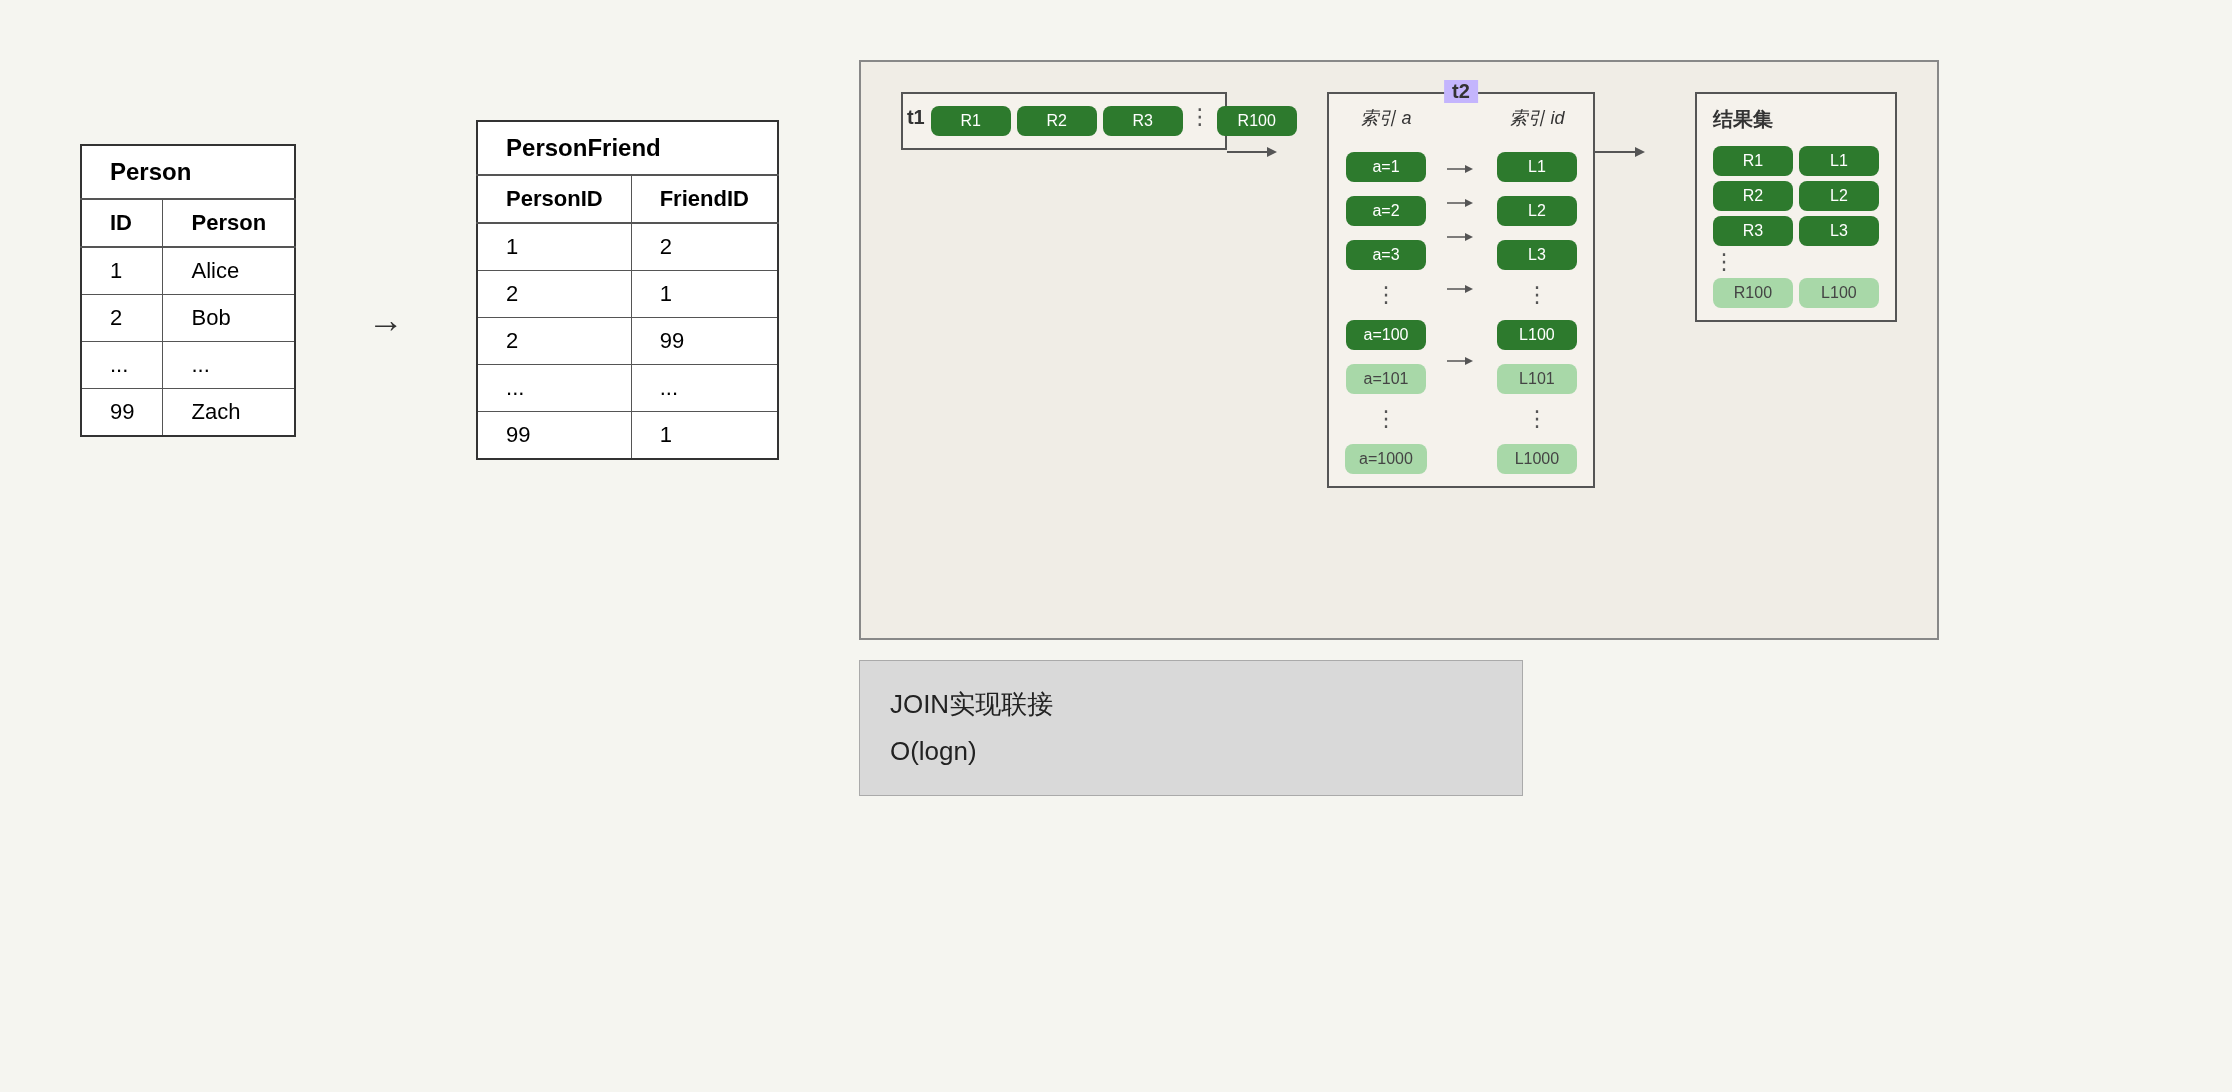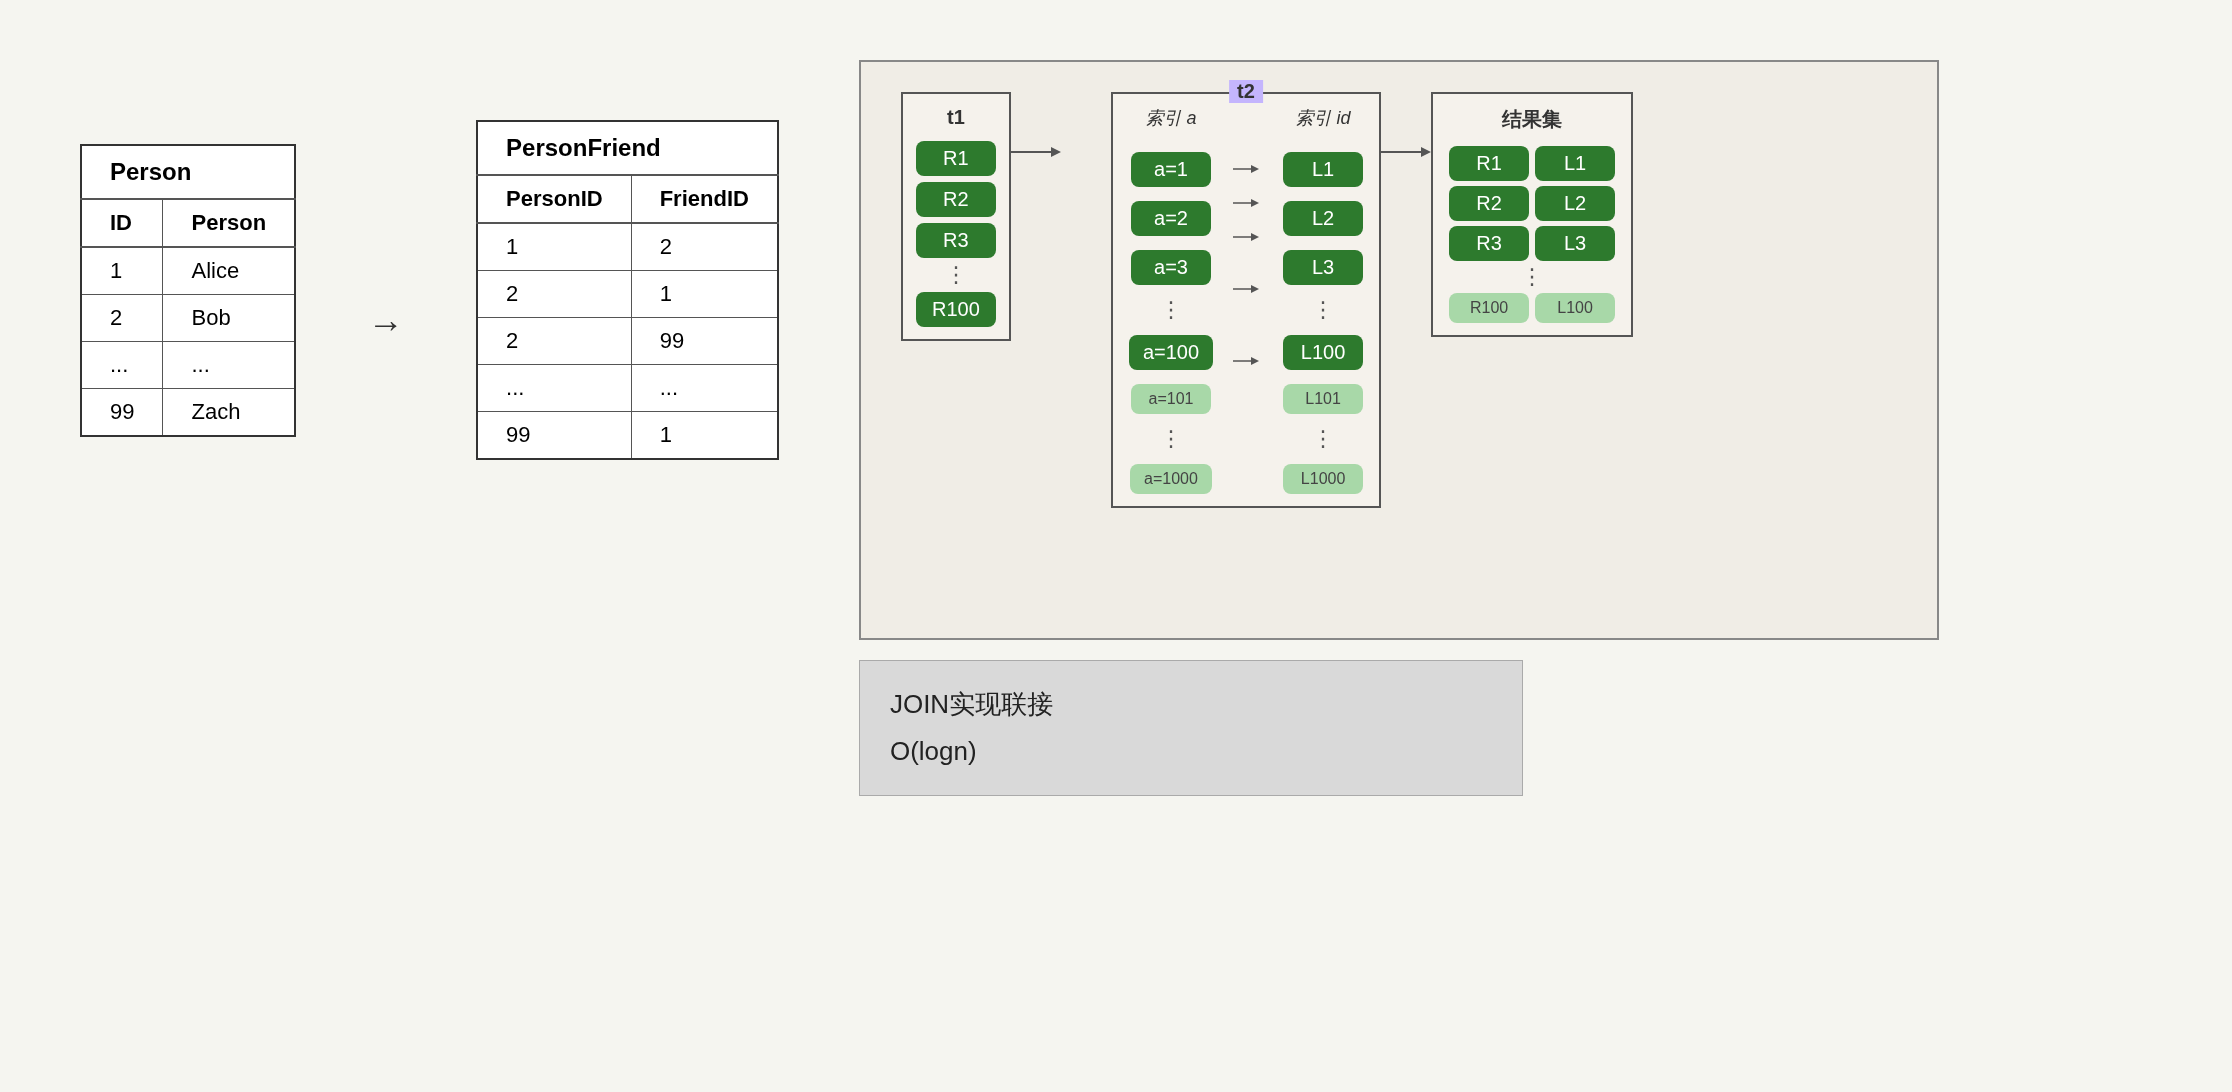--- a/index.html
+++ b/index.html
@@ -70,22 +70,21 @@
       position: relative;
       width: 1080px;
       min-height: 580px;
     }
 
     .t1-box {
       border: 2px solid #555;
       background: #f5f2ec;
       padding: 12px 4px;
       display: flex;
-      flex-direction: column;
-      align-items: center;
+      flex-direction: row;
       gap: 6px;
       min-width: 110px;
       position: relative;
     }
     .t1-label {
       font-size: 20px;
       font-weight: bold;
       color: #333;
       margin-bottom: 6px;
     }
@@ -124,21 +123,21 @@
       font-style: italic;
       color: #333;
       margin-bottom: 8px;
     }
 
     .green-btn-dark {
       background: #2d7a2d;
       color: #fff;
       border-radius: 8px;
       padding: 6px 14px;
-      font-size: 20px;
+      font-size: 16px;
       text-align: center;
       min-width: 80px;
     }
     .green-btn-light {
       background: #a8d8a8;
       color: #444;
       border-radius: 8px;
       padding: 6px 14px;
       font-size: 16px;
       text-align: center;
@@ -150,22 +149,23 @@
       text-align: center;
       line-height: 1;
     }
 
     .result-box {
       border: 2px solid #555;
       background: #f5f2ec;
       padding: 12px 16px;
       display: flex;
       flex-direction: column;
-      align-items: center;
+      align-items: flex-start;
       gap: 5px;
+      margin-left: 50px;
     }
     .result-label {
       font-size: 20px;
       font-weight: bold;
       color: #333;
       margin-bottom: 8px;
     }
     .result-row {
       display: flex;
       flex-direction: row;

